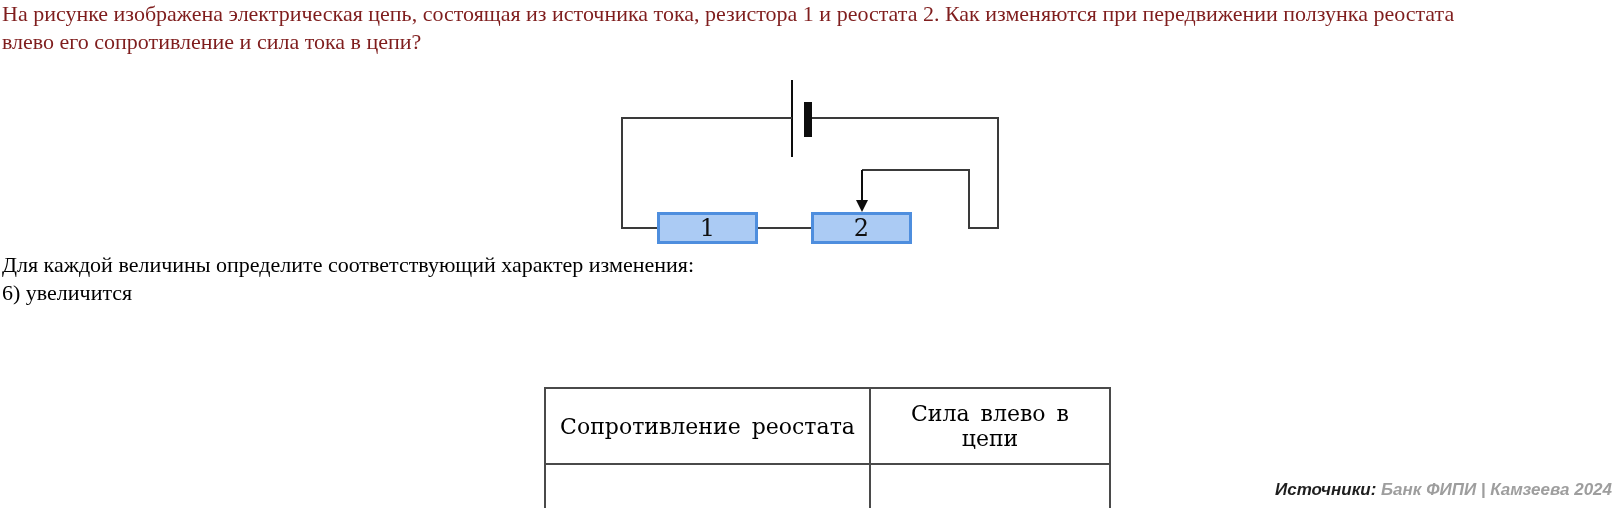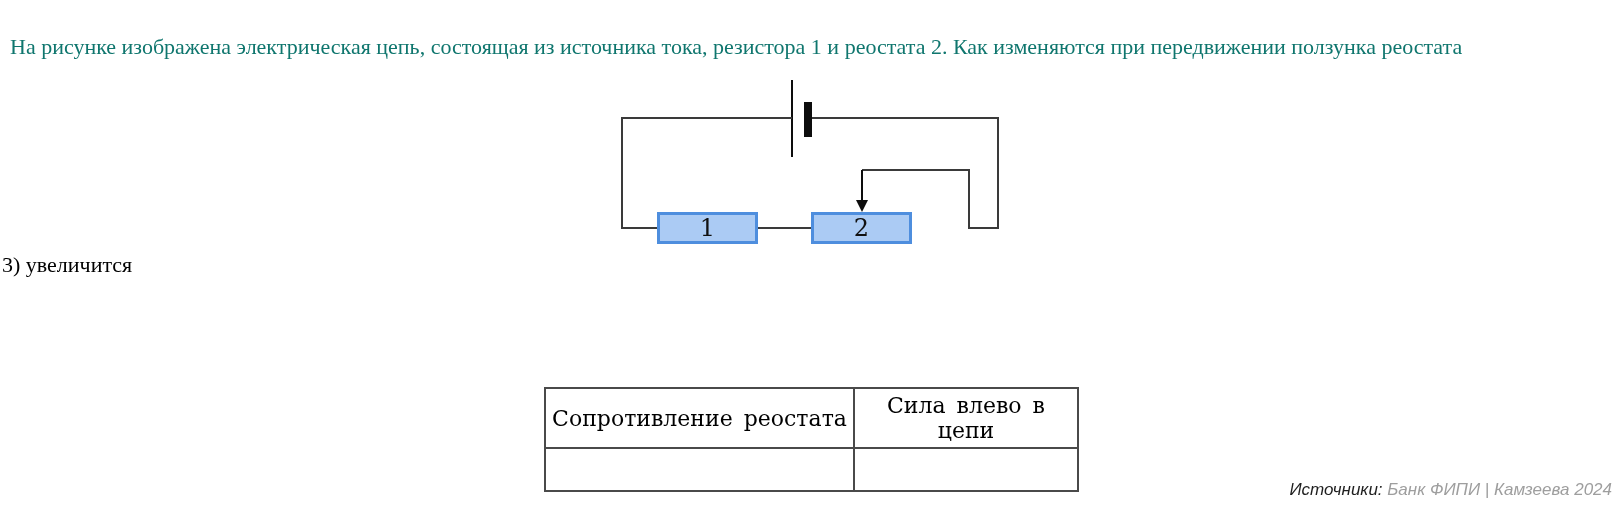--- a/index.html
+++ b/index.html
@@ -9,25 +9,24 @@
     width: 1616px;
     height: 508px;
     position: relative;
     overflow: hidden;
     font-family: "Liberation Serif", serif;
   }
   .abs { position: absolute; }
 
   
   .question {
-    left: 10px; top: 0px;
+    left: 2px; top: 0px;
     font-size: 22px;
     line-height: 28px;
-    color: #0f766e;
-    margin-top: 33px;
+    color: #7f1d1d;
   }
   .question div { white-space: nowrap; }
 
   .instructions {
     left: 2px; top: 251px;
     font-size: 22px;
     line-height: 28px;
     color: #000;
   }
   .instructions div { white-space: nowrap; }
@@ -59,44 +58,45 @@
     position: absolute;
     left: 544px; top: 387px;
     border-collapse: collapse;
     font-family: "DejaVu Serif", serif;
     font-size: 22px;
     color: #000;
   }
   .answer-table td {
     border: 2px solid #4a4a4a;
     text-align: center;
-    padding: 4px;
+    padding: 12px;
     word-spacing: 4px;
   }
   .answer-table .hdr-1 { width: 299px; height: 32px; }
   .answer-table .hdr-2 { width: 214px; height: 32px; }
   .answer-table .ans   { height: 33px; }
 
   
   .footer {
     position: absolute;
     right: 4px; top: 480px;
     font-family: "Liberation Sans", sans-serif;
     font-style: italic;
     font-size: 17px;
     white-space: nowrap;
   }
-  .footer .label { font-weight: 400; color: var(--footer-label, #1f1f1f); }
-  .footer .sources { font-weight: 400; color: var(--footer-text, #9e9e9e); }
+  .footer .label { font-weight: 700; color: var(--footer-label, #1f1f1f); }
+  .footer .sources { font-weight: 700; color: var(--footer-text, #9e9e9e); }
 </style>
 </head>
 <body>
 
 <div class="abs question">
   <div>На рисунке изображена электрическая цепь, состоящая из источника тока, резистора 1 и реостата 2. Как изменяются при передвижении ползунка реостата</div>
+  <div>влево его сопротивление и сила тока в цепи?</div>
 </div>
 
 <div>
 
   <div class="plate" style="left:791px; top:80px; width:2px; height:77px;"></div>
   <div class="plate" style="left:804px; top:102px; width:8px; height:35px;"></div>
 
   <div class="wire" style="left:621px; top:117px; width:171px; height:2px;"></div>
   <div class="wire" style="left:812px; top:117px; width:187px; height:2px;"></div>
   <div class="wire" style="left:621px; top:117px; width:2px; height:112px;"></div>
@@ -112,21 +112,22 @@
 
   <div class="res-box" style="left:657px; top:212px;">
     <span>1</span>
   </div>
   <div class="res-box" style="left:811px; top:212px;">
     <span>2</span>
   </div>
 </div>
 
 <div class="abs instructions">
-  <div>3) увеличится</div>
+  <div>Для каждой величины определите соответствующий характер изменения:</div>
+  <div>6) увеличится</div>
 </div>
 
 <table class="answer-table">
   <tbody>
     <tr>
       <td class="hdr-1">Сопротивление реостата</td>
       <td class="hdr-2">Сила влево в цепи</td>
     </tr>
     <tr>
       <td class="ans"></td>

